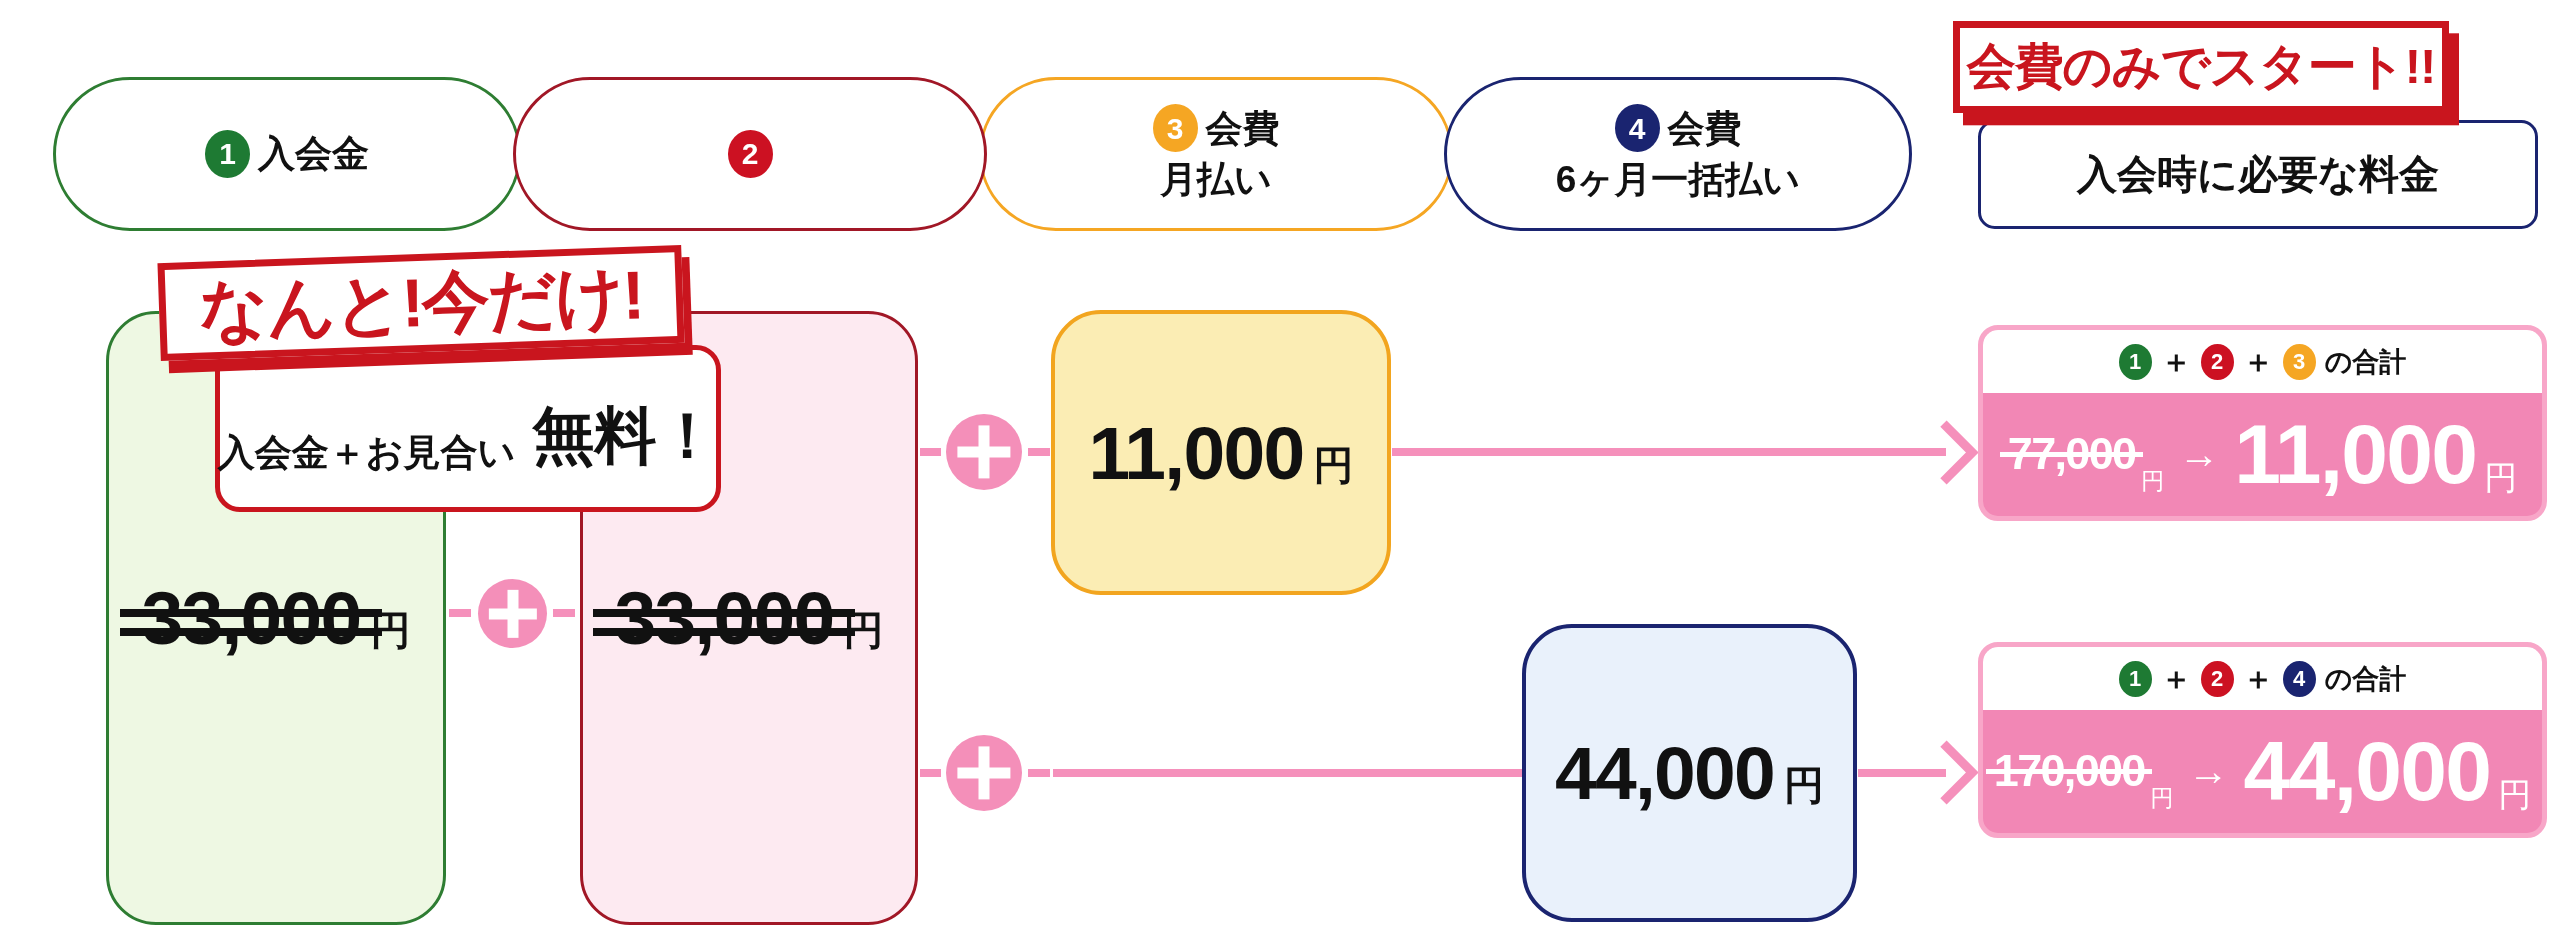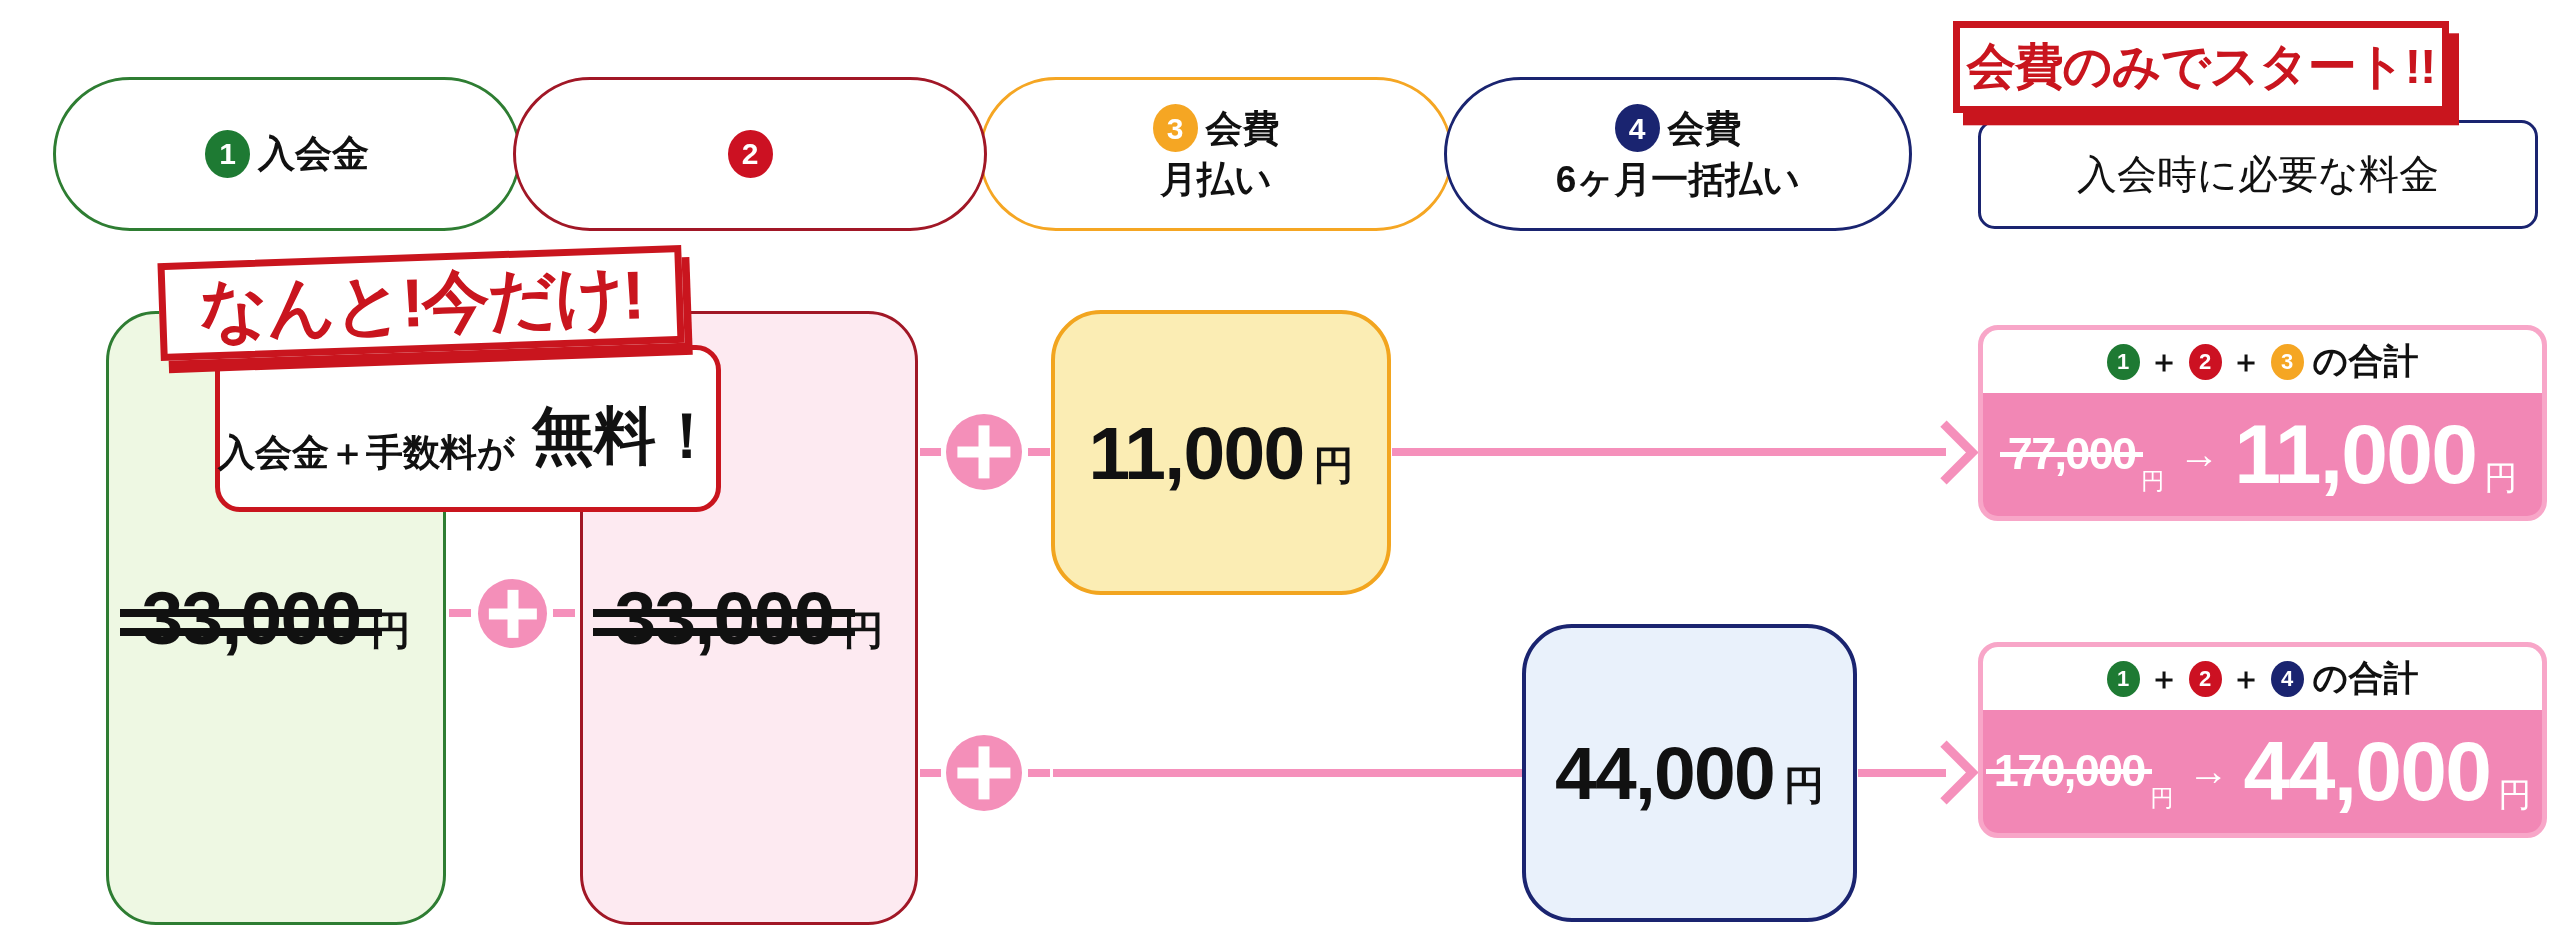--- a/index.html
+++ b/index.html
@@ -11,21 +11,21 @@
   .pill{position:absolute;top:77px;height:154px;background:#fff;border-radius:78px;
         box-sizing:border-box;display:flex;flex-direction:column;align-items:center;justify-content:center;
         z-index:12;text-align:center;}
   .pill .ln{font-size:37px;font-weight:600;line-height:1.38;display:flex;align-items:center;gap:7.8px;white-space:nowrap;}
   #pill1{left:53px;width:468px;border:3.9px solid #2e7d32;z-index:11;}
   #pill2{left:513px;width:474px;border:3.9px solid #a11726;z-index:14;}
   #pill3{left:979px;width:474px;border:3.9px solid #f5a623;z-index:12;}
   #pill4{left:1444px;width:468px;border:3.9px solid #1a2470;z-index:13;}
   #pill5{left:1978px;top:120px;width:560px;height:109px;border:3.9px solid #1a2470;border-radius:16.7px;
          position:absolute;background:#fff;box-sizing:border-box;display:flex;align-items:center;justify-content:center;
-         font-size:40px;font-weight:400;z-index:10;}
+         font-size:40px;font-weight:700;z-index:10;}
   .numc{display:inline-flex;align-items:center;justify-content:center;border-radius:50%;
         width:45px;height:48px;color:#fff;font-weight:700;font-size:30px;flex:0 0 auto;}
   .c-green{background:#1e7a33;} .c-red{background:#cc1122;} .c-orange{background:#f5a623;} .c-navy{background:#1a2470;}
   
   .badge{position:absolute;left:1953px;top:21px;width:496px;height:92px;background:#fff;
          border:7.2px solid #c9151e;box-sizing:border-box;display:flex;align-items:center;justify-content:center;
          font-size:49px;font-weight:900;color:#c9151e;letter-spacing:-1.1px;white-space:nowrap;
          box-shadow:10px 12.3px 0 0 #c9151e;z-index:30;}
   
   .banner{position:absolute;left:159px;top:254px;width:524px;height:98px;background:#fff;
@@ -55,21 +55,21 @@
   .plus-circle::before{width:70%;height:11px;transform:translate(-50%,-50%);}
   .plus-circle::after{width:11px;height:70%;transform:translate(-50%,-50%);}
   .chev{position:absolute;color:#f590bb;z-index:6;}
   
   .rcard{position:absolute;left:1978px;width:569px;height:196px;box-sizing:border-box;
          border:5.6px solid #f8a6c8;border-radius:20px;background:#f287b5;overflow:hidden;z-index:12;}
   #rcard1{top:325px;} #rcard2{top:642px;}
   .rhead{height:63px;background:#fff;display:flex;align-items:center;justify-content:center;gap:9px;}
   .rhead .numc{width:33px;height:36px;font-size:22px;}
   .rhead .psep{font-size:31px;font-weight:600;}
-  .rhead .rsuf{font-size:35px;font-weight:700;}
+  .rhead .rsuf{font-size:27px;font-weight:700;}
   .rbody{height:122px;display:flex;align-items:center;justify-content:center;color:#fff;white-space:nowrap;}
   .oldp{font-size:45px;font-weight:600;letter-spacing:-1.7px;position:relative;text-align:right;}
   .oldp::after{content:"";position:absolute;left:-7.8px;right:-7.8px;top:47%;height:5px;background:#fff;}
   .oldu{font-size:23.4px;margin-left:5.6px;align-self:flex-end;padding-bottom:18px;}
   .rarrow{font-size:41px;font-weight:600;margin:0 14.5px;}
   .newp{font-size:84px;font-weight:600;letter-spacing:-1.7px;}
   .newu{font-size:33px;margin-left:7.8px;align-self:flex-end;padding-bottom:14.5px;}
 </style>
 </head>
 <body>
@@ -108,21 +108,21 @@
         <span>6ヶ月一括払い</span>
       </div>
   </div>
 
   <div class="badge">会費のみでスタート!!</div>
 
   <div id="pill5">入会時に必要な料金</div>
 
   <div class="banner">なんと!今だけ!</div>
   <div class="note">
-    <span class="small">入会金＋手数料が</span>
+    <span class="small">入会金＋お見合い</span>
     <span class="big">無料！</span>
   </div>
 
   <div class="costbox" id="box-green">
     <div class="price">
       <span class="dstrike">33,000</span>
       <span class="unit">円</span>
     </div>
   </div>
 

